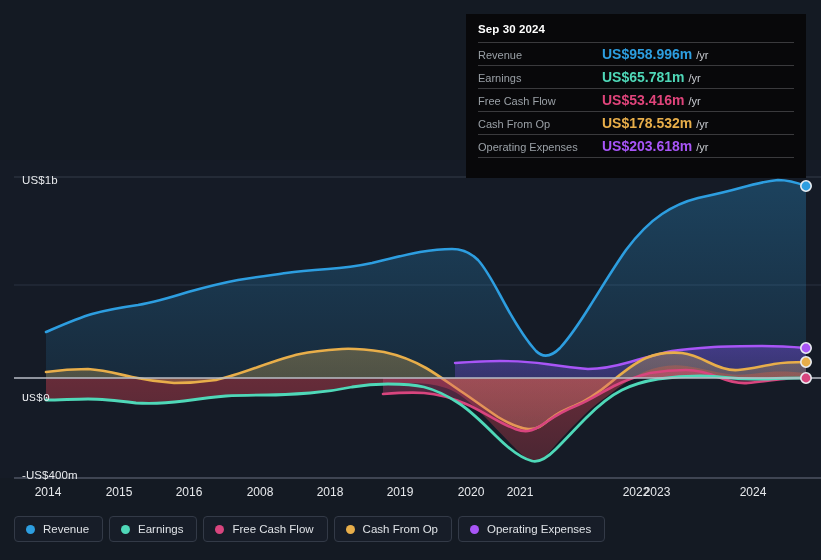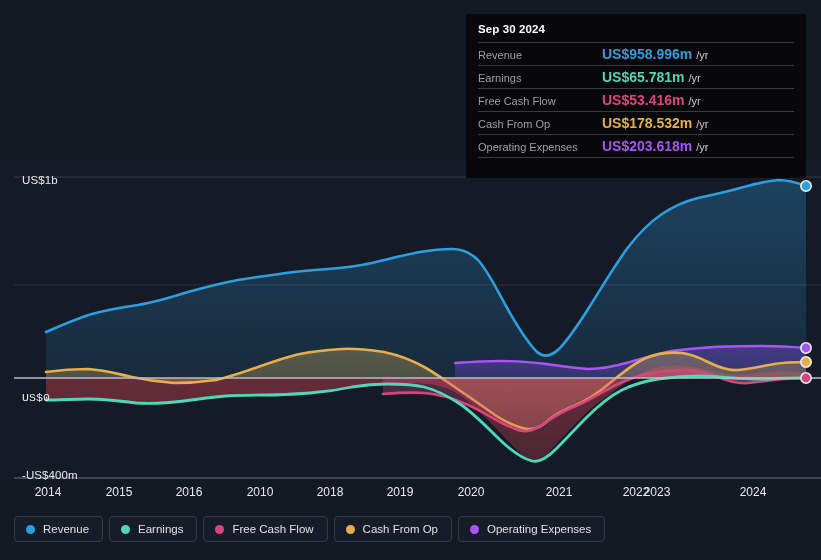--- a/index.html
+++ b/index.html
@@ -263,25 +263,25 @@
       </g>
     </svg>
 
     <div class="axis-label y-label" id="y-top">US$1b</div>
     <div class="axis-label y-label" id="y-zero">US$0</div>
     <div class="axis-label y-label" id="y-bot">-US$400m</div>
 
     <div class="x-label" style="left:48px">2014</div>
     <div class="x-label" style="left:119px">2015</div>
     <div class="x-label" style="left:189px">2016</div>
-    <div class="x-label" style="left:260px">2010</div>
+    <div class="x-label" style="left:260px">2008</div>
     <div class="x-label" style="left:330px">2018</div>
     <div class="x-label" style="left:400px">2019</div>
     <div class="x-label" style="left:471px">2020</div>
-    <div class="x-label" style="left:559px">2021</div>
+    <div class="x-label" style="left:520px">2021</div>
     <div class="x-label" style="left:636px">2022</div>
     <div class="x-label" style="left:657px">2023</div>
     <div class="x-label" style="left:753px">2024</div>
   </div>
 
   <div id="tooltip">
     <div id="tooltip-date">Sep 30 2024</div>
 
     <div class="tt-row">
       <span class="tt-key">Revenue</span>

